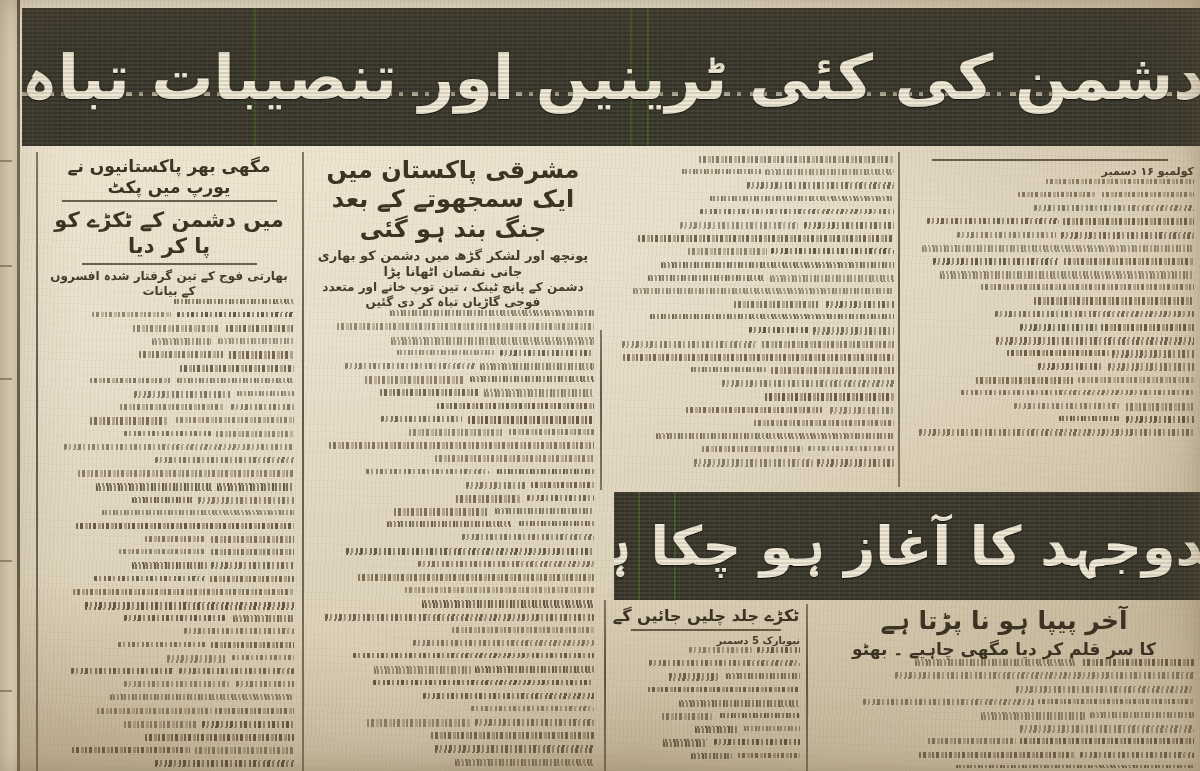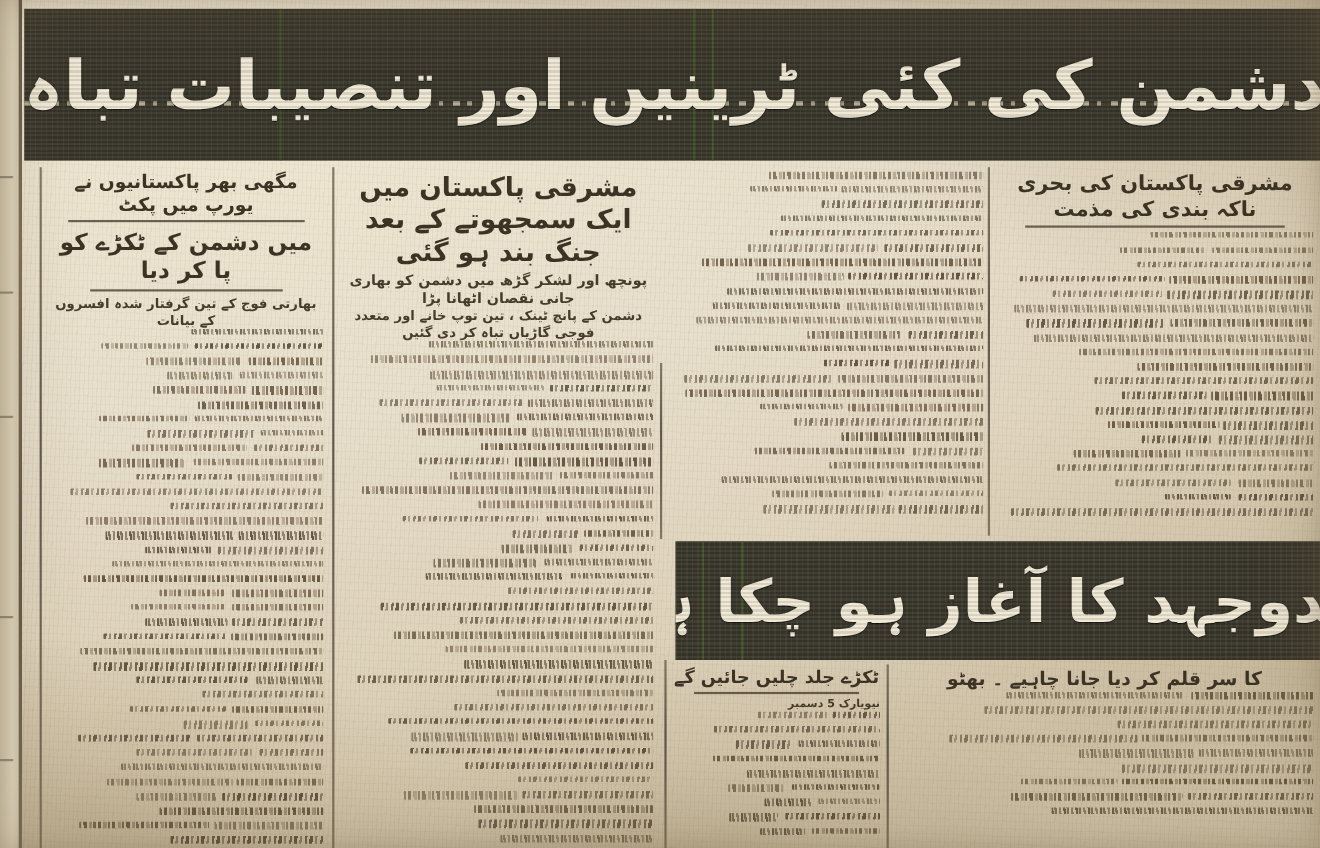--- a/index.html
+++ b/index.html
@@ -454,22 +454,22 @@
         <div class="line">
           <span class="ln v2" style="right: 0px; width: 158.982px; opacity: 0.86; height: 7.8px;"></span>
         </div>
         <div class="line">
           <span class="ln" style="right: 0px; width: 138.62px; opacity: 0.74; height: 7.5px;"></span>
         </div>
       </div>
   </div>
 
   <div class="col" id="col-right-top" style="left:906px;top:156px;width:288px;height:330px;">
-    <div class="hl mid" style="font-size:19px;">مشرقی پاکستان کی بحری ناکہ بندی کی مذمت</div>
     <div class="underline" style="width:236px;"></div>
+    <div class="subhl" style="font-size:11px;text-align:right;">کولمبو ۱۶ دسمبر</div>
     <div class="body" id="body-right-top">
         <div class="line">
           <span class="ln v3" style="right: 0px; width: 147.732px; opacity: 0.69; height: 5.1px;"></span>
         </div>
         <div class="line">
           <span class="ln v3" style="right: 0px; width: 92.4046px; opacity: 0.7; height: 5.4px;"></span>
           <span class="ln v3" style="right: 98.5767px; width: 77.1672px; opacity: 0.74; height: 5.2px;"></span>
         </div>
         <div class="line">
           <span class="ln v2" style="right: 0px; width: 159.792px; opacity: 0.71; height: 5.7px;"></span>
@@ -625,21 +625,22 @@
       </div>
   </div>
 
   <div class="banner" id="banner-sub">
     <div class="banner-greenline" style="left:24px;"></div>
     <div class="banner-greenline" style="left:60px;"></div>
     <div class="banner-text">جدوجہد کا آغاز ہو چکا ہے</div>
   </div>
 
   <div class="col" id="col-rb-a" style="left:814px;top:606px;width:380px;height:162px;">
-    <div class="hl mid" style="font-size:17px;margin-top:2px;">کا سر قلم کر دیا جانا چاہیے ۔ بھٹو</div>
+    <div class="hl big" style="font-size:25px;">آخر پیپا ہو نا پڑتا ہے</div>
+    <div class="hl mid" style="font-size:17px;margin-top:2px;">کا سر قلم کر دیا مگھی چاہیے ۔ بھٹو</div>
     <div class="body" id="body-rb-a">
         <div class="line">
           <span class="ln v3" style="right: 0px; width: 111.186px; opacity: 0.89; height: 7px;"></span>
           <span class="ln" style="right: 118.163px; width: 160.825px; opacity: 0.72; height: 6.6px;"></span>
         </div>
         <div class="line">
           <span class="ln v2" style="right: 0px; width: 298.933px; opacity: 0.65; height: 7px;"></span>
         </div>
         <div class="line">
           <span class="ln v2" style="right: 0px; width: 177.777px; opacity: 0.68; height: 7.3px;"></span>

